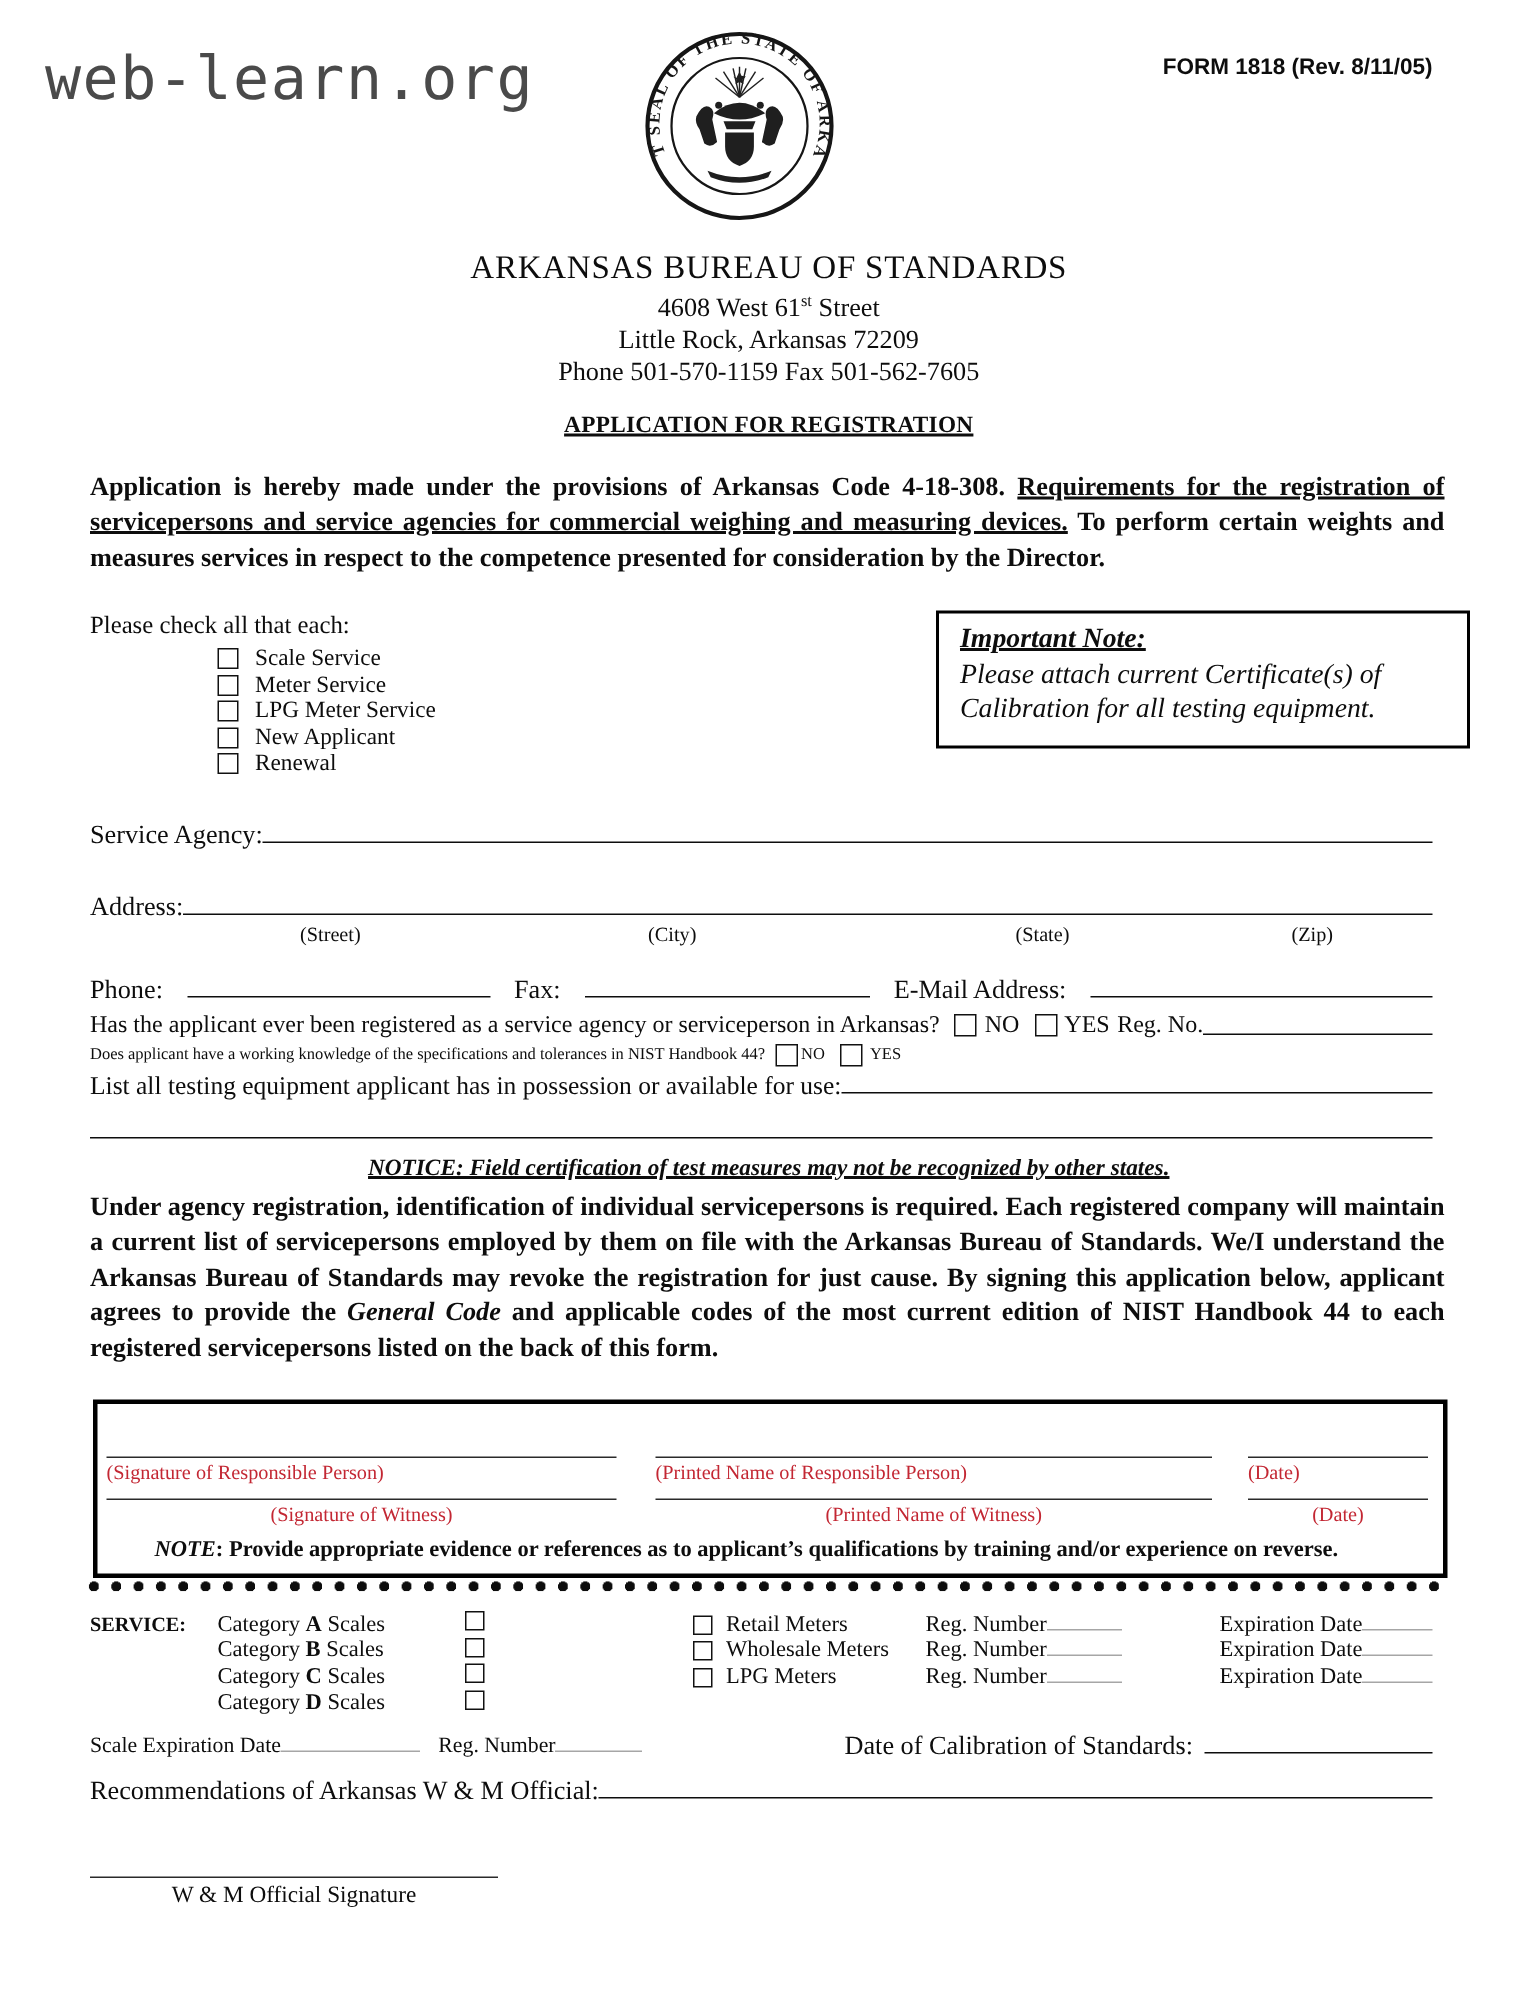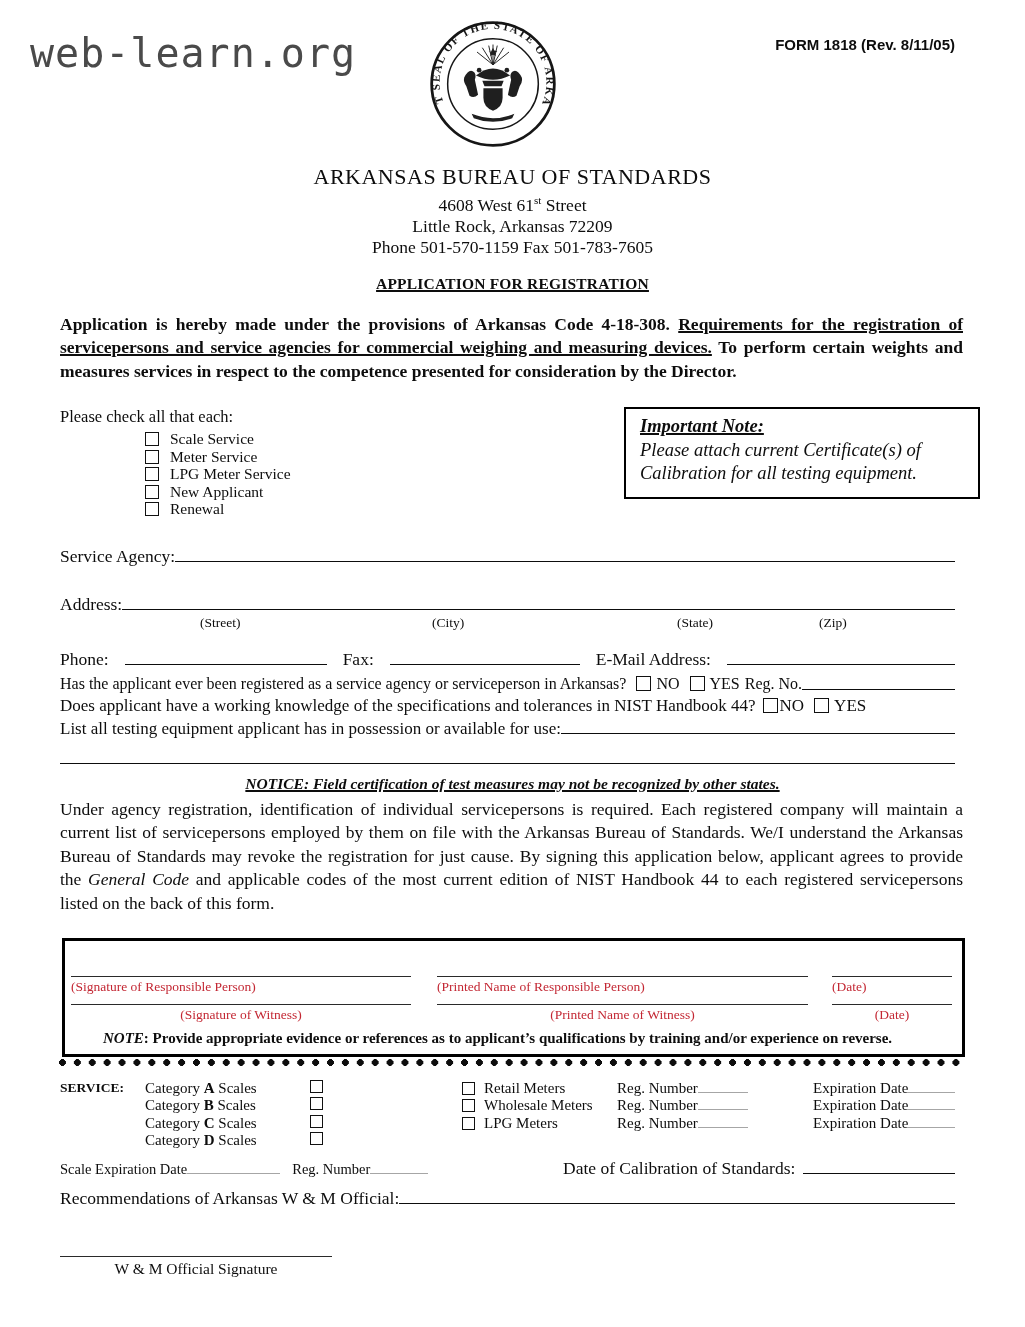--- a/index.html
+++ b/index.html
@@ -41,28 +41,28 @@
   .fill { border-bottom:1.5px solid #0d0d0d; height:13px; }
   .grow { flex:1 1 auto; }
   .lbl { white-space:nowrap; }
 
   .svc-agency { margin-top:28px; font-size:17.5px; }
   .addr-row { margin-top:27px; font-size:17.5px; }
   .sublabels { position:relative; height:17px; margin:0 70px 0 60px; font-size:13.5px; }
   .sublabels span { position:absolute; top:0; }
   .phone-row { margin-top:17px; font-size:17.5px;gap:16px; }
   .q1 { margin-top:5px; font-size:16px; align-items:center; }
-  .q2 { margin-top:3px; font-size:17px; align-items:center; }
+  .q2 { margin-top:3px; font-size:11px; align-items:center; }
   .q3 { margin-top:3px; font-size:17px; }
   .q1 .cb, .q2 .cb { width:15px; height:15px; margin:0 5px 0 10px; }
   .contline { margin:24px 70px 0 60px; border-bottom:1.8px solid #0d0d0d; height:0; }
 
   
   .notice-h { margin-top:11px; text-align:center; font-size:15.5px; font-weight:bold; font-style:italic; text-decoration:underline; text-decoration-thickness:1.5px; }
-  .notice-p { margin:5px 62px 1px 60px; font-size:17.5px; line-height:23.5px; text-align:justify; }
+  .notice-p { margin:5px 62px 1px 60px; font-size:17.5px; line-height:23.5px; text-align:justify;font-weight:bold; }
   .notice-p .it { font-style:italic; }
 
   
   .sigbox { margin:23px 60px 0 62px; border:3px solid #000; padding-bottom:4px; }
   .sigrow { display:flex; padding:0 10px 0 6px; }
   .sigrow.first { padding-top:35px; }
   .sigrow.second { margin-top:9px;text-align:center; }
   .sigcol { display:flex; flex-direction:column; }
   .sc1 { flex:0 0 340px; margin-right:26px; }
   .sc2 { flex:1 1 auto; margin-right:24px; }
@@ -146,21 +146,21 @@
         </g>
       </svg>
     </div>
     <div class="form-no">FORM 1818 (Rev. 8/11/05)</div>
   </div>
 
   <div class="hdr">
     <div class="org">ARKANSAS BUREAU OF STANDARDS</div>
     <div class="addr"><span>4608 West 61</span><sup>st</sup><span> Street</span></div>
     <div class="addr">Little Rock, Arkansas 72209</div>
-    <div class="addr">Phone 501-570-1159 Fax 501-783-7605</div>
+    <div class="addr">Phone 501-570-1159 Fax 501-562-7605</div>
     <div class="apptitle">APPLICATION FOR REGISTRATION</div>
   </div>
 
   <p class="intro"><span>Application is hereby made under the provisions of Arkansas Code 4-18-308.  </span><span class="u">Requirements for the registration of servicepersons and service agencies for commercial weighing and measuring devices.</span><span> To perform certain weights and measures services in respect to the competence presented for consideration by the Director.</span></p>
 
   <div class="check-note">
     <div class="check-col">
       <div class="prompt">Please check all that each:</div>
       <div class="cklist">
         <div class="ckrow">
@@ -197,21 +197,21 @@
   </div>
 
   <div class="row addr-row">
     <span class="lbl">Address:</span>
     <span class="fill grow"></span>
   </div>
   <div class="sublabels">
     <span style="left:140px">(Street)</span>
     <span style="left:372px">(City)</span>
     <span style="left:617px">(State)</span>
-    <span style="left:759px">(Zip)</span>
+    <span style="left:801px">(Zip)</span>
   </div>
 
   <div class="row phone-row">
     <span class="lbl">Phone:</span>
     <span class="fill" style="width:202px"></span>
     <span class="lbl">Fax:</span>
     <span class="fill" style="width:190px"></span>
     <span class="lbl">E-Mail Address:</span>
     <span class="fill grow"></span>
   </div>

